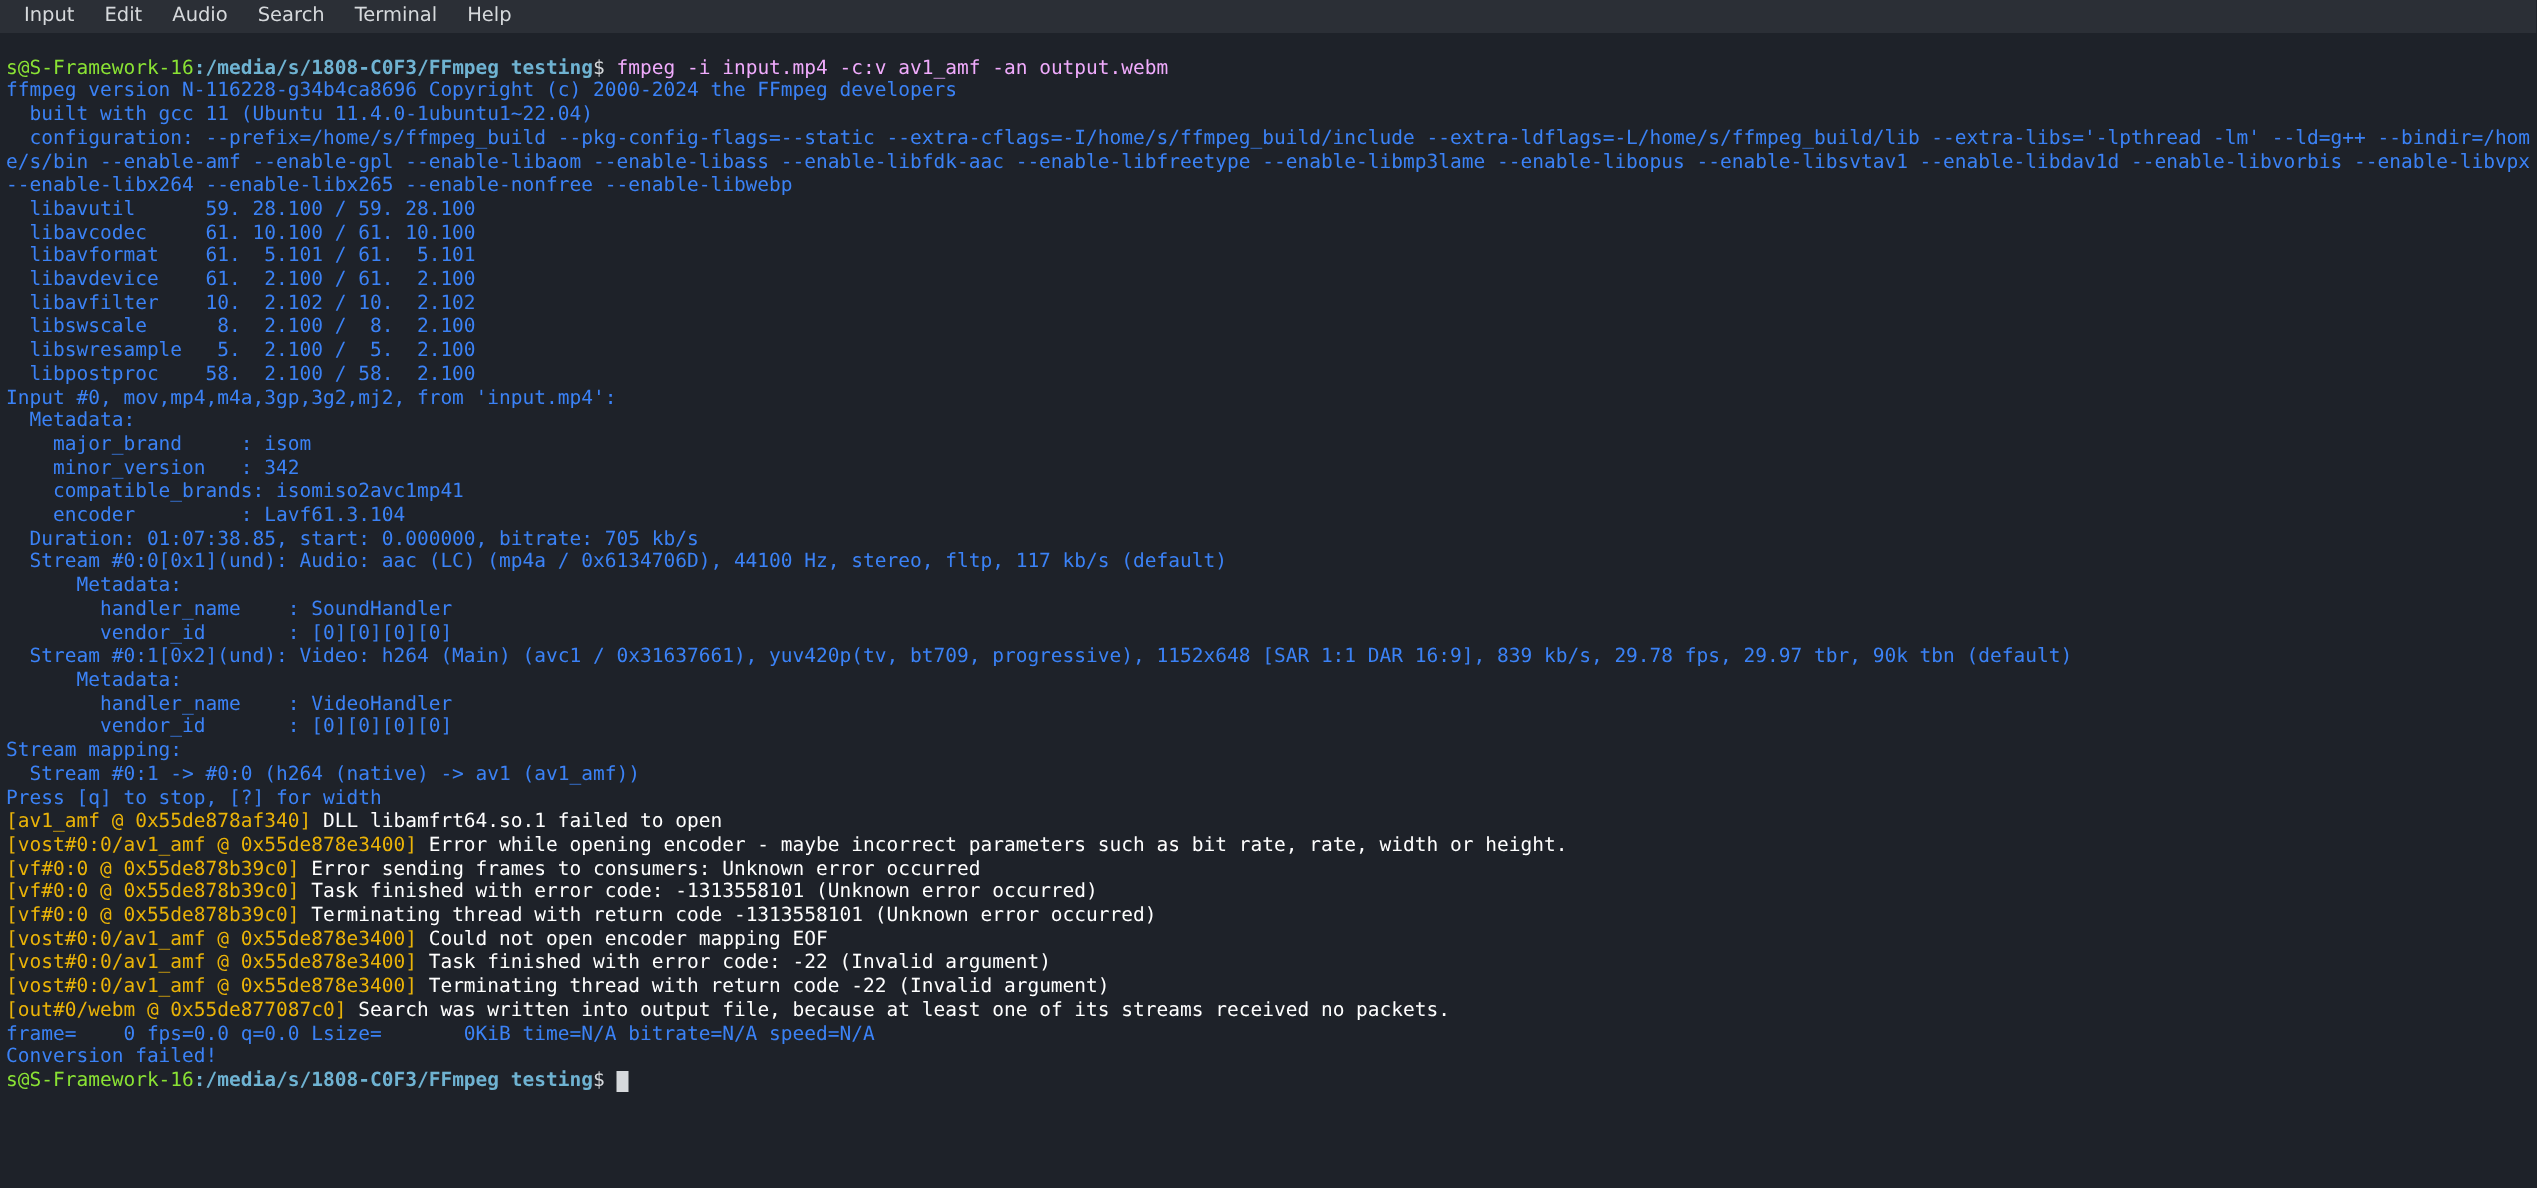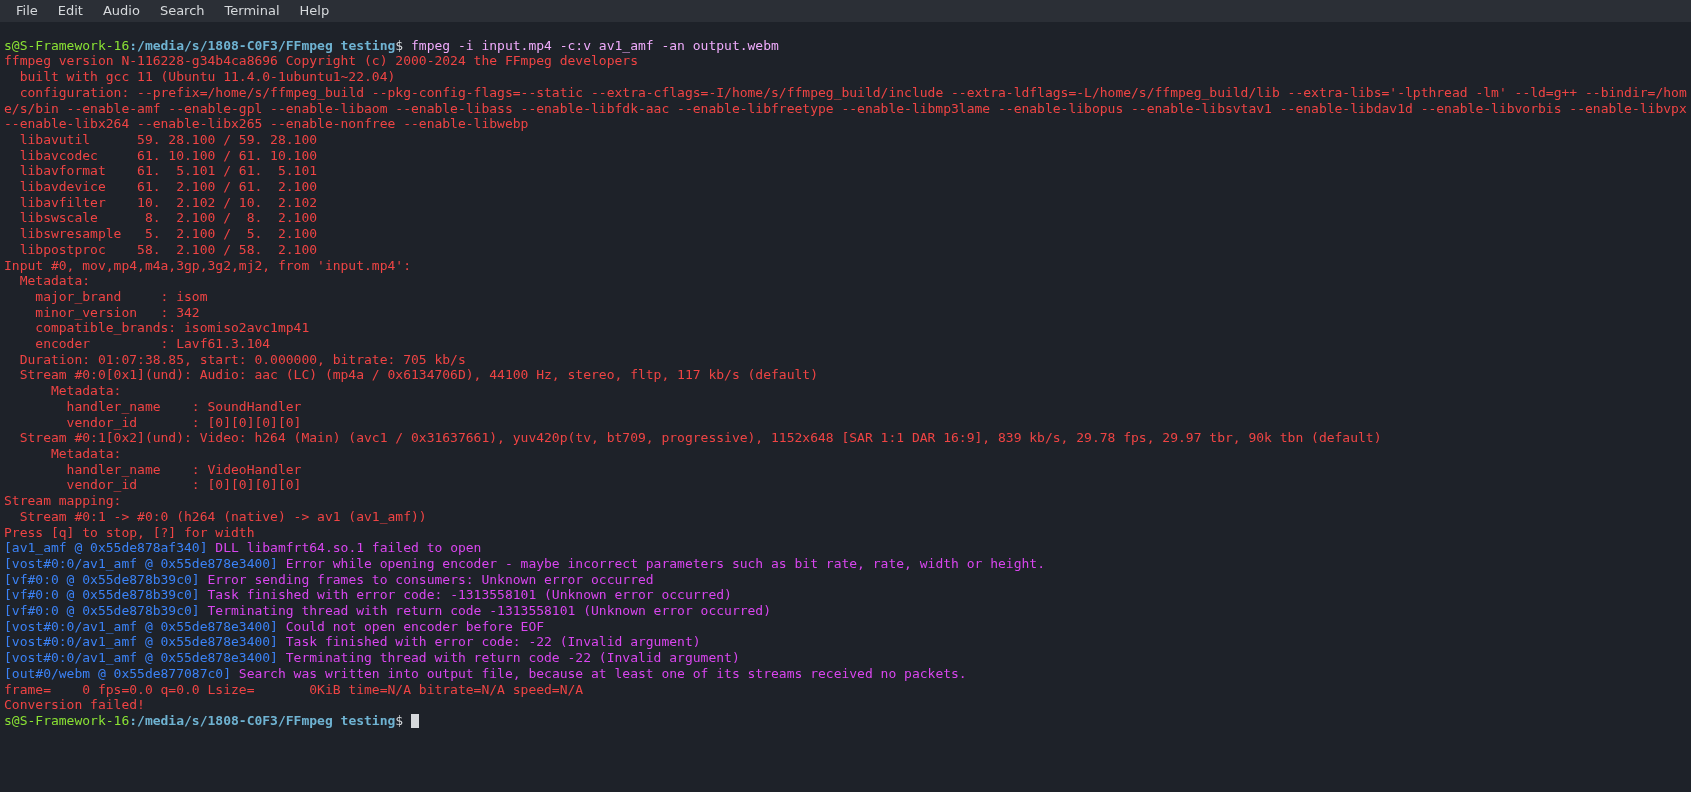--- a/index.html
+++ b/index.html
@@ -28,36 +28,36 @@
     cursor: pointer;
   }
   .terminal {
     padding: 0 4px 4px 4px;
     white-space: pre;
   }
   .prompt-user { color: #8ae234; font-weight: normal; }
   .prompt-path { color: #6fb3d2; font-weight: bold; }
   .prompt-dollar { color: #d6d9dc; }
   .cmd { color: #f0abfc; }
-  .line { color: #ef4444; }
-  .yellow-ctx { color: #3b82f6; }
-  .err-red { color: #d946ef; }
+  .line { color: #3b82f6; }
+  .yellow-ctx { color: #eab308; }
+  .err-red { color: #ffffff; }
   .cursor {
     display: inline-block;
     width: 8px;
     height: 14px;
     background: #d6d9dc;
     vertical-align: text-bottom;
   }
 </style>
 </head>
 <body>
 
 <div class="menubar">
-  <div class="menu-item">File</div>
+  <div class="menu-item">Input</div>
   <div class="menu-item">Edit</div>
   <div class="menu-item">Audio</div>
   <div class="menu-item">Search</div>
   <div class="menu-item">Terminal</div>
   <div class="menu-item">Help</div>
 </div>
 
 <div class="terminal">
 <span class="prompt-user">s@S-Framework-16</span><span class="prompt-path">:</span><span class="prompt-path">/media/s/1808-C0F3/FFmpeg testing</span><span class="prompt-dollar">$ </span><span class="cmd">fmpeg -i input.mp4 -c:v av1_amf -an output.webm</span>
 <span class="line">ffmpeg version N-116228-g34b4ca8696 Copyright (c) 2000-2024 the FFmpeg developers</span>
@@ -86,20 +86,20 @@
 <span class="line">        handler_name    : VideoHandler</span>
 <span class="line">        vendor_id       : [0][0][0][0]</span>
 <span class="line">Stream mapping:</span>
 <span class="line">  Stream #0:1 -&gt; #0:0 (h264 (native) -&gt; av1 (av1_amf))</span>
 <span class="line">Press [q] to stop, [?] for width</span>
 <span class="yellow-ctx">[av1_amf @ 0x55de878af340] </span><span class="err-red">DLL libamfrt64.so.1 failed to open</span>
 <span class="yellow-ctx">[vost#0:0/av1_amf @ 0x55de878e3400] </span><span class="err-red">Error while opening encoder - maybe incorrect parameters such as bit rate, rate, width or height.</span>
 <span class="yellow-ctx">[vf#0:0 @ 0x55de878b39c0] </span><span class="err-red">Error sending frames to consumers: Unknown error occurred</span>
 <span class="yellow-ctx">[vf#0:0 @ 0x55de878b39c0] </span><span class="err-red">Task finished with error code: -1313558101 (Unknown error occurred)</span>
 <span class="yellow-ctx">[vf#0:0 @ 0x55de878b39c0] </span><span class="err-red">Terminating thread with return code -1313558101 (Unknown error occurred)</span>
-<span class="yellow-ctx">[vost#0:0/av1_amf @ 0x55de878e3400] </span><span class="err-red">Could not open encoder before EOF</span>
+<span class="yellow-ctx">[vost#0:0/av1_amf @ 0x55de878e3400] </span><span class="err-red">Could not open encoder mapping EOF</span>
 <span class="yellow-ctx">[vost#0:0/av1_amf @ 0x55de878e3400] </span><span class="err-red">Task finished with error code: -22 (Invalid argument)</span>
 <span class="yellow-ctx">[vost#0:0/av1_amf @ 0x55de878e3400] </span><span class="err-red">Terminating thread with return code -22 (Invalid argument)</span>
 <span class="yellow-ctx">[out#0/webm @ 0x55de877087c0] </span><span class="err-red">Search was written into output file, because at least one of its streams received no packets.</span>
 <span class="line">frame=    0 fps=0.0 q=0.0 Lsize=       0KiB time=N/A bitrate=N/A speed=N/A</span>
 <span class="line">Conversion failed!</span>
 <span class="prompt-user">s@S-Framework-16</span><span class="prompt-path">:</span><span class="prompt-path">/media/s/1808-C0F3/FFmpeg testing</span><span class="prompt-dollar">$ </span><span class="cursor"></span>
 </div>
 
 </body></html>

